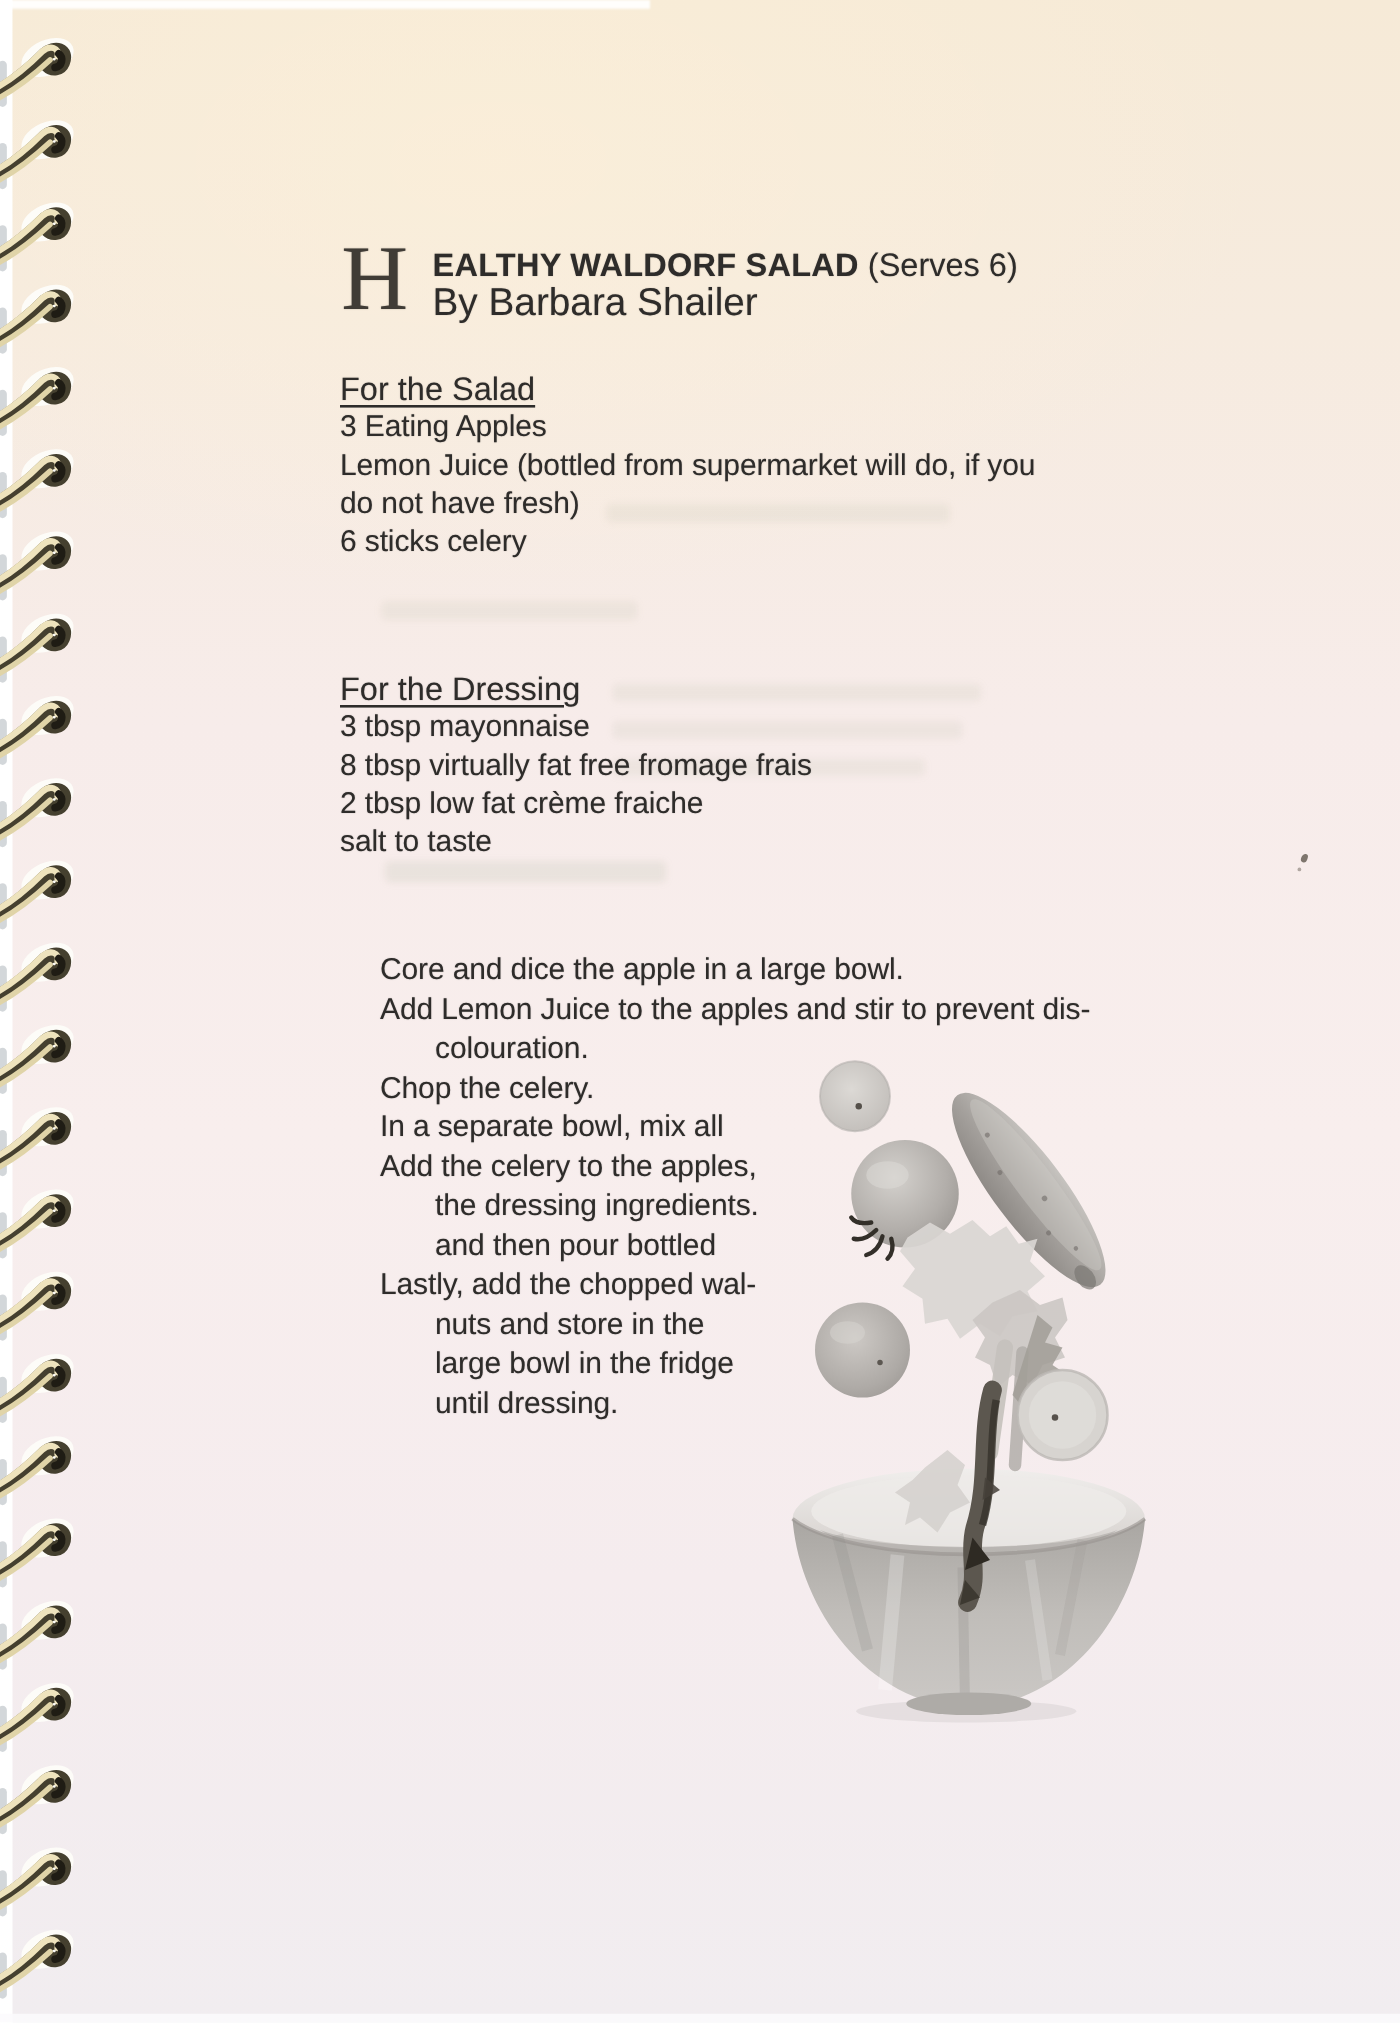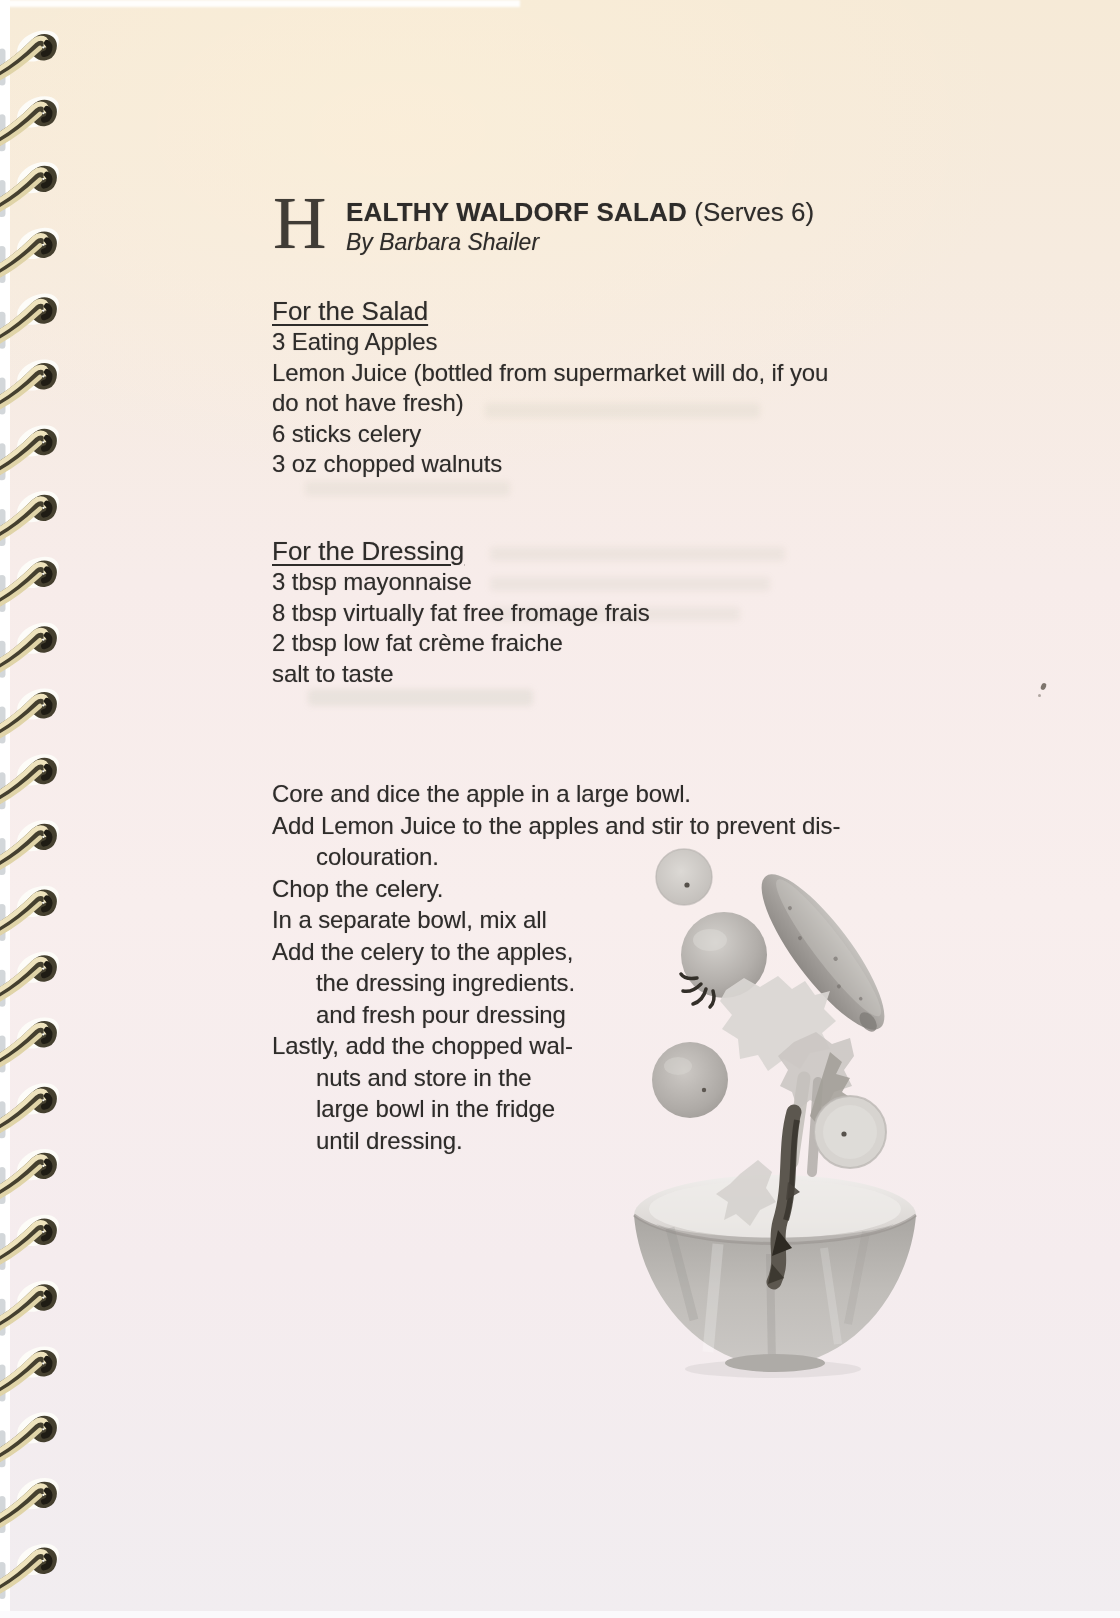--- a/index.html
+++ b/index.html
@@ -29,34 +29,34 @@
   .ink{color:#2e2c2a;text-shadow:0 0 1px rgba(46,44,42,.35);}
   .dropcap{
     position:absolute;left:263px;top:186px;
     font-family:"Liberation Serif","DejaVu Serif",serif;
     font-size:74px;line-height:74px;color:#403c36;
     text-shadow:0 0 1px rgba(60,56,50,.5);
   }
   .titleblock{position:absolute;left:336px;top:197px;}
   .title-line{font-size:26px;line-height:30px;white-space:nowrap;}
   .title-line .bold{font-weight:bold;letter-spacing:.2px;}
-  .byline{font-size:23px;line-height:30px;white-space:nowrap;font-style:italic;}
+  .byline{font-size:31px;line-height:30px;white-space:nowrap;}
   .section{position:absolute;left:262px;}
   .heading{
     font-size:26px;line-height:31px;white-space:nowrap;
     text-decoration:underline;text-underline-offset:4px;
     text-decoration-thickness:2px;
   }
   .line{font-size:24px;letter-spacing:-0.1px;white-space:nowrap;}
   .sec-salad .line,.sec-dressing .line{line-height:30.5px;}
   .sec-method .line{line-height:31.5px;}
   .line.indent{padding-left:44px;}
   #sec-salad{top:296px;}
   #sec-dressing{top:536px;}
-  #sec-method{top:778px;}
+  #sec-method{top:760px;margin-left:32px;}
   
   .salad-art{position:absolute;left:588px;top:812px;}
   
   .ghost{position:absolute;background:rgba(136,148,116,.085);filter:blur(3px);border-radius:4px;}
   .g1{left:475px;top:403px;width:275px;height:15px;}
   .g2{left:295px;top:481px;width:205px;height:15px;}
   .g3{left:480px;top:547px;width:295px;height:14px;}
   .g4{left:480px;top:577px;width:280px;height:14px;}
   .g5{left:480px;top:607px;width:250px;height:14px;}
   .g6{left:298px;top:689px;width:225px;height:17px;background:rgba(130,142,112,.11);}
@@ -85,21 +85,20 @@
       <div class="byline ink">By Barbara Shailer</div>
     </div>
 
     <div class="section sec-salad ink" id="sec-salad">
       <div class="heading">For the Salad</div>
       <div>
           <div class="line">3 Eating Apples</div>
           <div class="line">Lemon Juice (bottled from supermarket will do, if you</div>
           <div class="line">do not have fresh)</div>
           <div class="line">6 sticks celery</div>
-          <div class="line">3 oz chopped walnuts</div>
         </div>
     </div>
 
     <div class="section sec-dressing ink" id="sec-dressing">
       <div class="heading">For the Dressing</div>
       <div>
           <div class="line">3 tbsp mayonnaise</div>
           <div class="line">8 tbsp virtually fat free fromage frais</div>
           <div class="line">2 tbsp low fat crème fraiche</div>
           <div class="line">salt to taste</div>
@@ -108,21 +107,21 @@
 
     <div class="section sec-method ink" id="sec-method">
       <div>
           <div class="line">Core and dice the apple in a large bowl.</div>
           <div class="line">Add Lemon Juice to the apples and stir to prevent dis-</div>
           <div class="line indent">colouration.</div>
           <div class="line">Chop the celery.</div>
           <div class="line">In a separate bowl, mix all</div>
           <div class="line">Add the celery to the apples,</div>
           <div class="line indent">the dressing ingredients.</div>
-          <div class="line indent">and fresh pour dressing</div>
+          <div class="line indent">and then pour bottled</div>
           <div class="line">Lastly, add the chopped wal-</div>
           <div class="line indent">nuts and store in the</div>
           <div class="line indent">large bowl in the fridge</div>
           <div class="line indent">until dressing.</div>
         </div>
     </div>
 
     <svg class="salad-art" width="334" height="570" viewBox="0 0 334 570">
       <defs>
         <radialGradient id="gTom" cx="40%" cy="35%" r="75%">

